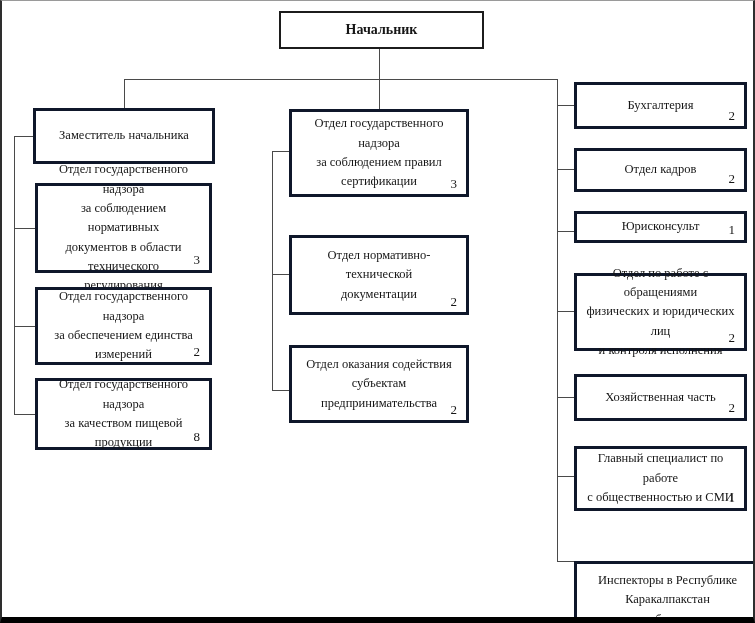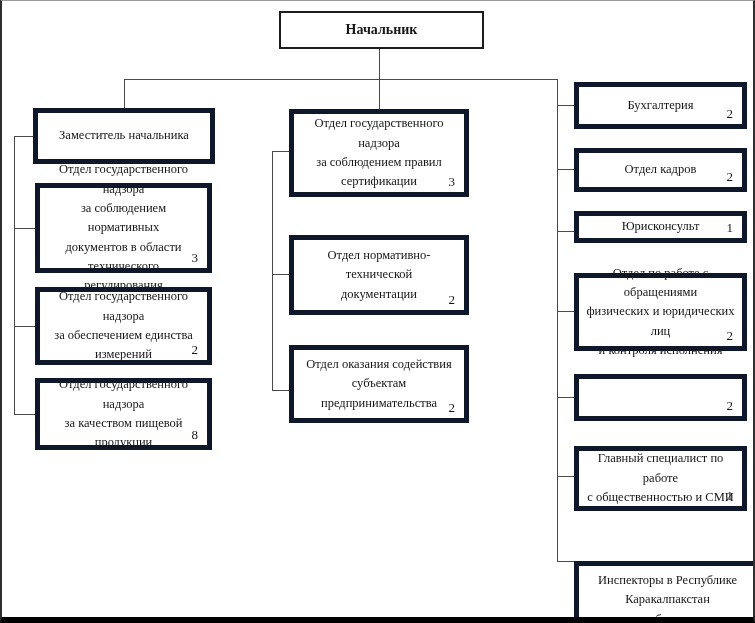--- a/index.html
+++ b/index.html
@@ -12,21 +12,21 @@
     border-left:2px solid #2e2e2e;
     border-right:2px solid #2e2e2e;
     border-bottom:6px solid #000;
     font-family:"Liberation Serif","DejaVu Serif",serif;
     color:#161616;
     overflow:hidden;
   }
   .box{
     position:absolute;
     box-sizing:border-box;
-    border:5px solid #0f172a;
+    border:3px solid #0f172a;
     background:#fff;
     display:flex;
     align-items:center;
     justify-content:center;
   }
   .box.root{border:2px solid #1c1c1c;}
   .lbl{
     width:100%;
     text-align:center;
     font-size:12.5px;
@@ -130,20 +130,21 @@
     <div class="lbl">Юрисконсульт</div>
     <div class="cnt">1</div>
   </div>
   <div class="box" style="left:572px;top:272px;width:173px;height:78px">
     <div class="lbl">Отдел по работе с обращениями
 физических и юридических лиц
 и контроля исполнения</div>
     <div class="cnt">2</div>
   </div>
   <div class="box" style="left:572px;top:373px;width:173px;height:47px">
+    <div class="lbl">Хозяйственная часть</div>
     <div class="cnt">2</div>
   </div>
   <div class="box" style="left:572px;top:445px;width:173px;height:65px">
     <div class="lbl">Главный специалист по работе
 с общественностью и СМИ</div>
     <div class="cnt">1</div>
   </div>
   <div class="box" style="left:572px;top:560px;width:187px;height:78px">
     <div class="lbl">Инспекторы в Республике
 Каракалпакстан

